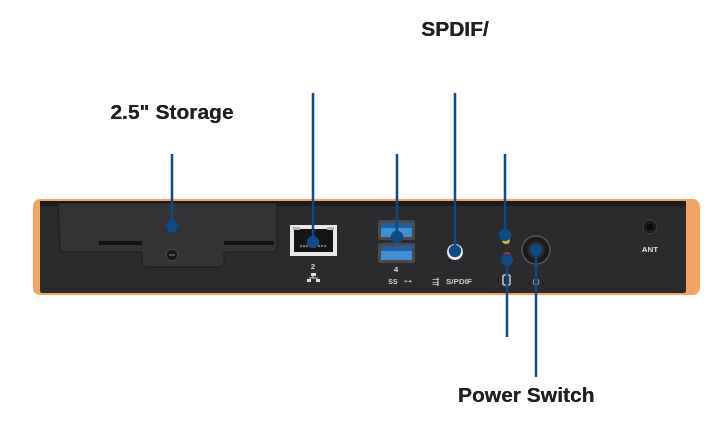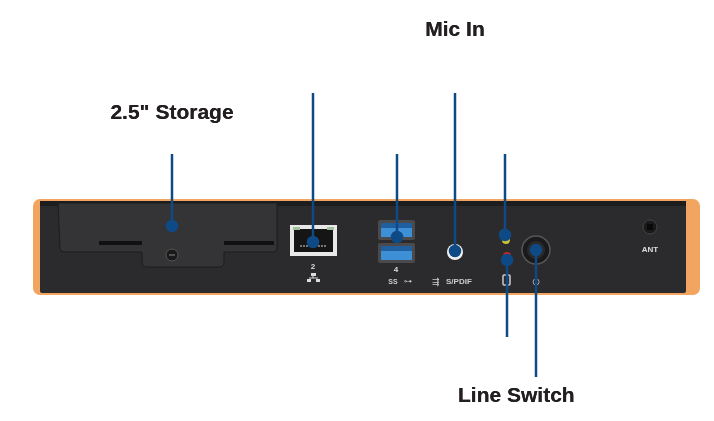--- a/index.html
+++ b/index.html
@@ -95,16 +95,16 @@
       <circle cx="507" cy="260" r="5"></circle>
       <line x1="536" y1="250" x2="536" y2="377"></line>
       <circle cx="536" cy="250" r="5"></circle>
     </g>
   </svg>
 
   <div class="label" style="left:92px; top:100px; width:160px;">
     <div id="sb1">2.5" Storage</div>
   </div>
   <div class="label" style="left:395px; top:17px; width:120px;">
-    <div id="sp3">Mic In</div>
+    <div id="sp1">SPDIF/</div>
   </div>
-  <div class="label" style="left:458px; top:383px; width:160px; text-align:left;">Line Switch</div>
+  <div class="label" style="left:458px; top:383px; width:160px; text-align:left;">Power Switch</div>
 </div>
 
 </body></html>

